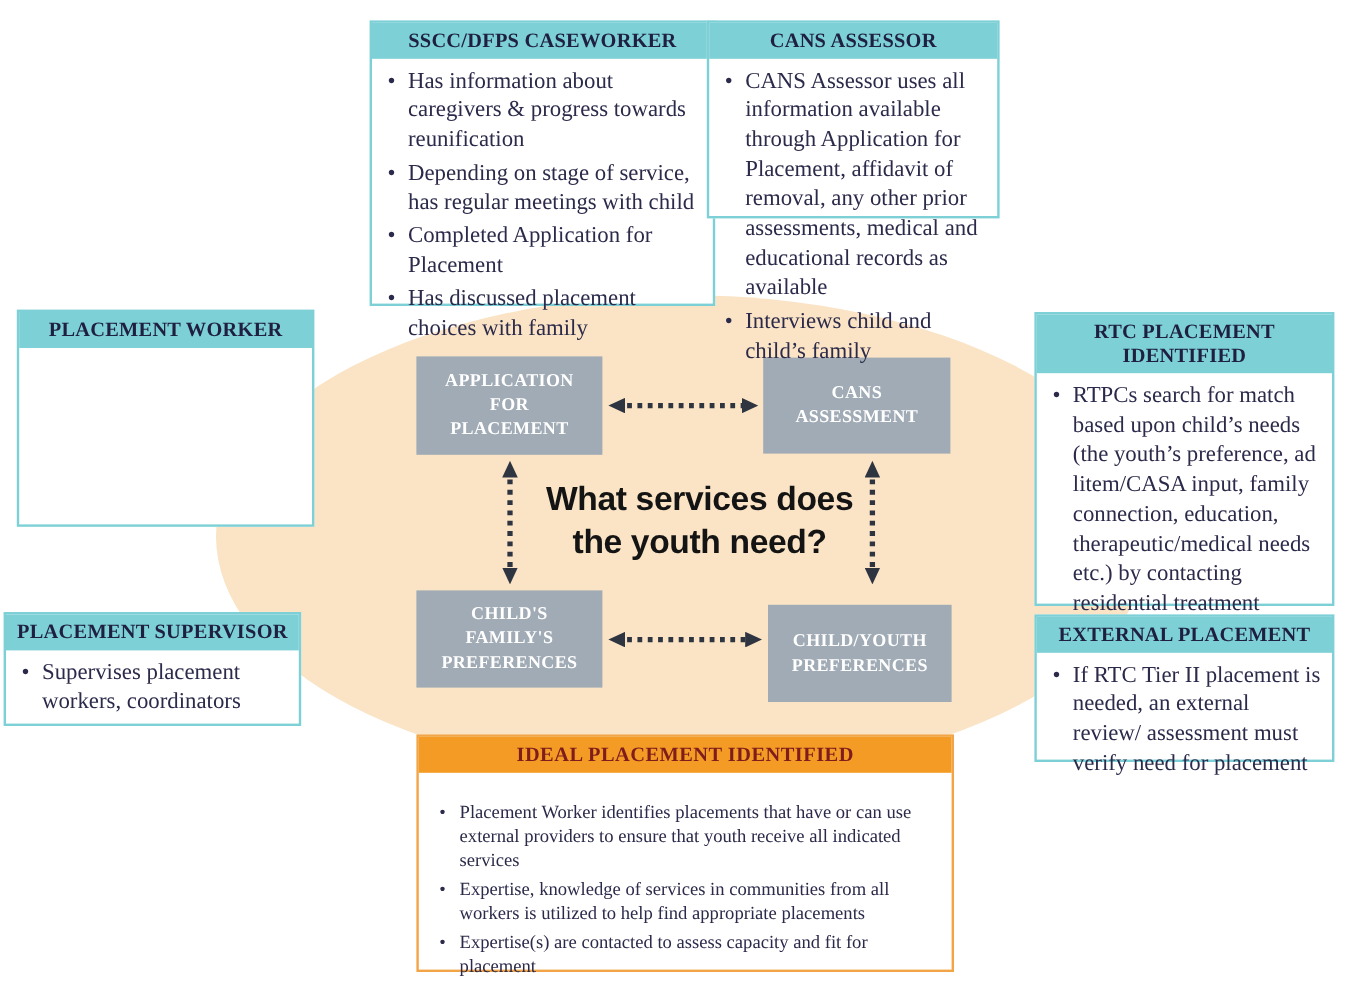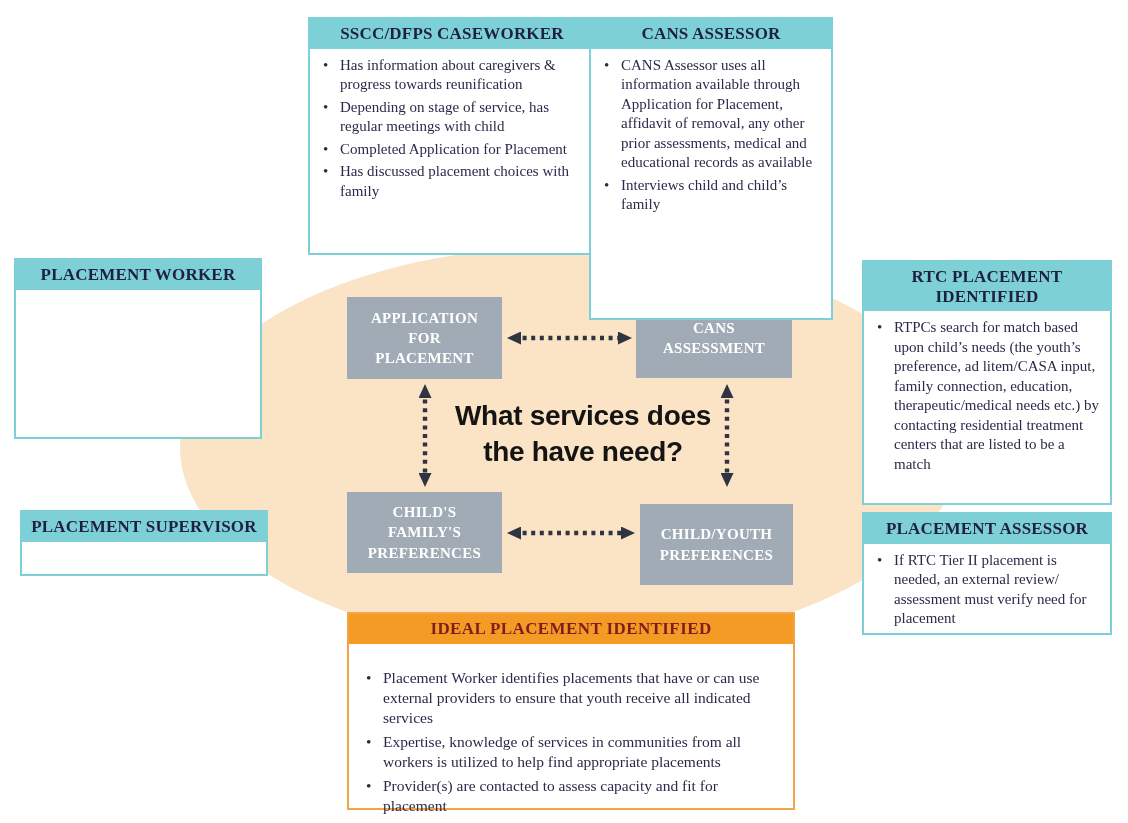--- a/index.html
+++ b/index.html
@@ -23,34 +23,34 @@
     border:2px solid var(--teal-bg);box-sizing:border-box;z-index:3;
   }
   .card-header{
     background:var(--teal-bg);color:var(--header-text);
     font-weight:bold;font-size:17px;line-height:1.15;text-align:center;
     padding:5px 4px;letter-spacing:.2px;
   }
   .card-body{padding:7px 8px 8px 6px;}
   ul.bullets{
     list-style:none;margin:0;padding:0;
-    color:var(--body-text);font-size:15px;line-height:1.3;
+    color:var(--body-text);font-size:19px;line-height:1.3;
   }
   ul.bullets li{position:relative;padding-left:24px;margin-bottom:3px;}
   ul.bullets li::before{content:"\2022";position:absolute;left:7px;top:0;}
   .card.orange{border-color:var(--orange-border);}
   .card.orange .card-header{background:var(--orange-bg);color:#7f1d1d;letter-spacing:.4px;}
   .card.orange .card-body{padding:24px 12px 8px 10px;}
   .card.orange ul.bullets{font-size:15.5px;line-height:1.32;}
 
   .card-sscc{left:308px;top:17px;width:288px;height:238px;}
-  .card-cans-assessor{left:589px;top:17px;width:244px;height:303px;}
+  .card-cans-assessor{left:589px;top:17px;width:244px;height:165px;}
   .card-placement-worker{left:14px;top:258px;width:248px;height:181px;}
   .card-placement-worker ul.bullets{line-height:1.42;}
-  .card-placement-supervisor{left:20px;top:510px;width:248px;height:66px;}
+  .card-placement-supervisor{left:3px;top:510px;width:248px;height:95px;}
   .card-rtc{left:862px;top:260px;width:250px;height:245px;}
   .card-external{left:862px;top:512px;width:250px;height:123px;}
   .card-ideal{left:347px;top:612px;width:448px;height:198px;}
 
   .node{
     position:absolute;background:var(--node-bg);color:var(--node-text);
     display:flex;align-items:center;justify-content:center;text-align:center;
     font-weight:bold;font-size:15px;line-height:1.35;letter-spacing:.3px;
     z-index:2;box-sizing:border-box;
   }
@@ -82,21 +82,21 @@
       <marker id="ah" markerUnits="userSpaceOnUse" markerWidth="14" markerHeight="13" refX="7" refY="6.5" orient="auto-start-reverse">
         <path class="ah" d="M0,0 L14,6.5 L0,13 z"></path>
       </marker>
     </defs>
     <line x1="514" y1="338" x2="625" y2="338" marker-start="url(#ah)" marker-end="url(#ah)"></line>
     <line x1="425" y1="391" x2="425" y2="480" marker-start="url(#ah)" marker-end="url(#ah)"></line>
     <line x1="727" y1="391" x2="727" y2="480" marker-start="url(#ah)" marker-end="url(#ah)"></line>
     <line x1="514" y1="533" x2="628" y2="533" marker-start="url(#ah)" marker-end="url(#ah)"></line>
   </svg>
 
-  <div class="question">What services does the have need?</div>
+  <div class="question">What services does the youth need?</div>
 
   <div class="node node-application">
     <span>APPLICATION FOR PLACEMENT</span>
   </div>
   <div class="node node-family">
     <span>CHILD'S FAMILY'S PREFERENCES</span>
   </div>
   <div class="node node-cans">
     <span>CANS ASSESSMENT</span>
   </div>
@@ -125,44 +125,49 @@
         </ul>
     </div>
   </div>
 
   <div class="card card-placement-worker">
     <div class="card-header">PLACEMENT WORKER</div>
   </div>
 
   <div class="card card-placement-supervisor">
     <div class="card-header">PLACEMENT SUPERVISOR</div>
+    <div class="card-body">
+      <ul class="bullets">
+          <li>Supervises placement workers, coordinators</li>
+        </ul>
+    </div>
   </div>
 
   <div class="card card-rtc">
     <div class="card-header">RTC PLACEMENT IDENTIFIED</div>
     <div class="card-body">
       <ul class="bullets">
           <li>RTPCs search for match based upon child’s needs (the youth’s preference, ad litem/CASA input, family connection, education, therapeutic/medical needs etc.) by contacting residential treatment centers that are listed to be a match</li>
         </ul>
     </div>
   </div>
 
   <div class="card card-external">
-    <div class="card-header">PLACEMENT ASSESSOR</div>
+    <div class="card-header">EXTERNAL PLACEMENT</div>
     <div class="card-body">
       <ul class="bullets">
           <li>If RTC Tier II placement is needed, an external review/ assessment must verify need for placement</li>
         </ul>
     </div>
   </div>
 
   <div class="card orange card-ideal">
     <div class="card-header">IDEAL PLACEMENT IDENTIFIED</div>
     <div class="card-body">
       <ul class="bullets">
           <li>Placement Worker identifies placements that have or can use external providers to ensure that youth receive all indicated services</li>
           <li>Expertise, knowledge of services in communities from all workers is utilized to help find appropriate placements</li>
-          <li>Provider(s) are contacted to assess capacity and fit for placement</li>
+          <li>Expertise(s) are contacted to assess capacity and fit for placement</li>
         </ul>
     </div>
   </div>
 
 </div>
 
 </body></html>

